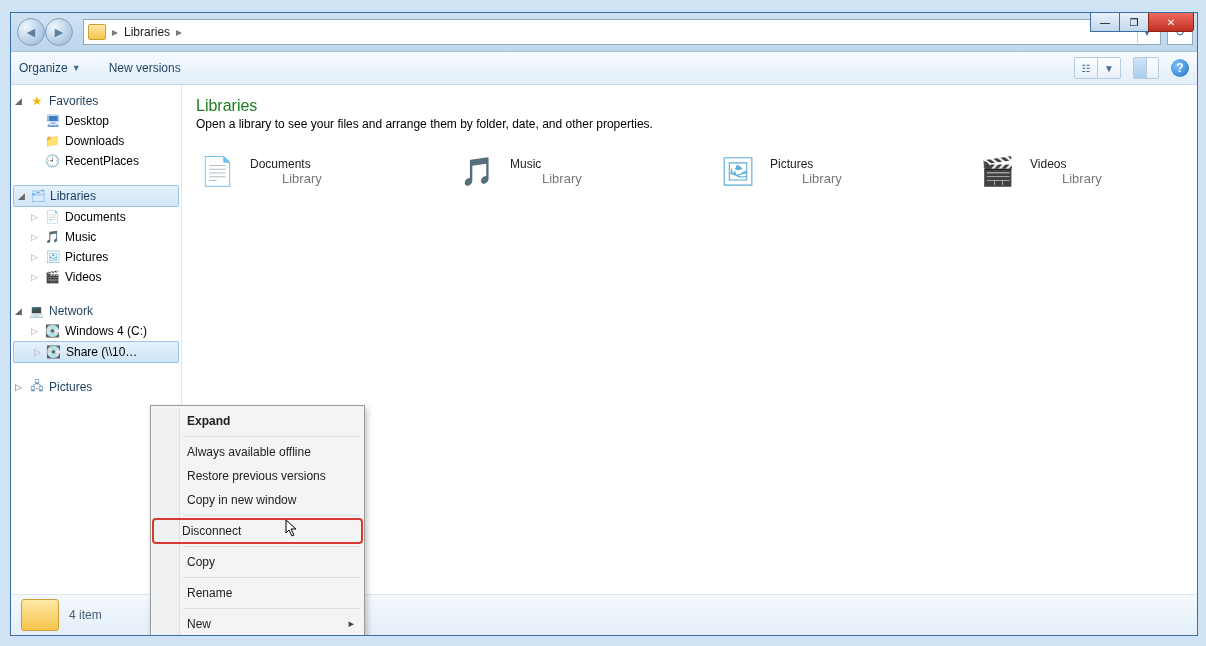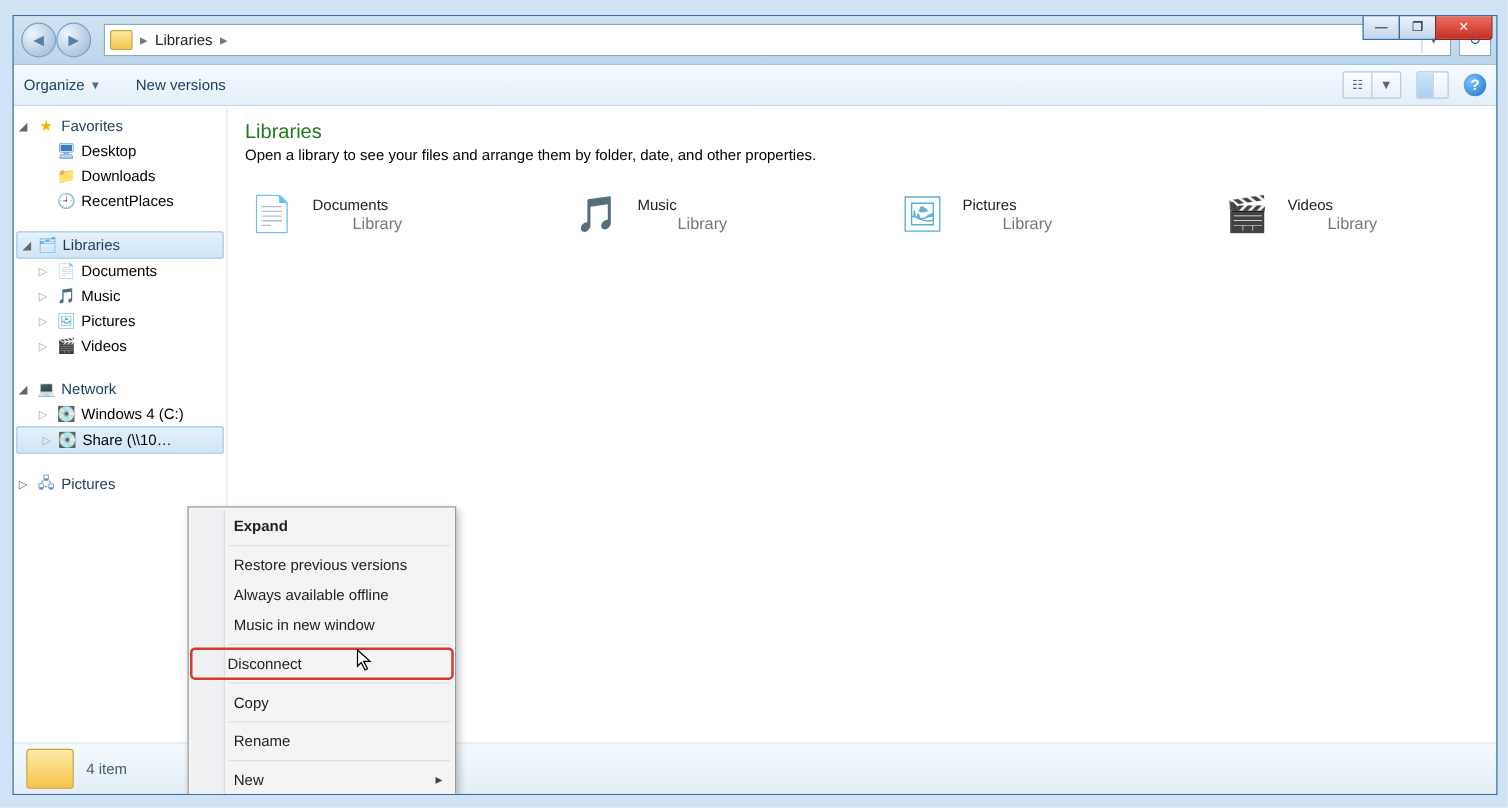--- a/index.html
+++ b/index.html
@@ -352,23 +352,23 @@
 
   <div class="statusbar">
     <div class="status-folder"></div>
     <div class="status-text">4 item</div>
   </div>
 
   <div class="context-menu">
     <div class="cm-gutter"></div>
     <div class="cm-item bold">Expand</div>
     <div class="cm-sep"></div>
+    <div class="cm-item">Always available offline</div>
     <div class="cm-item">Restore previous versions</div>
-    <div class="cm-item">Always available offline</div>
-    <div class="cm-item">Music in new window</div>
+    <div class="cm-item">Copy in new window</div>
     <div class="cm-sep"></div>
     <div class="cm-item highlight">Disconnect</div>
     <div class="cm-sep"></div>
     <div class="cm-item">Copy</div>
     <div class="cm-sep"></div>
     <div class="cm-item">Rename</div>
     <div class="cm-sep"></div>
     <div class="cm-item has-sub">New</div>
 
   </div>

